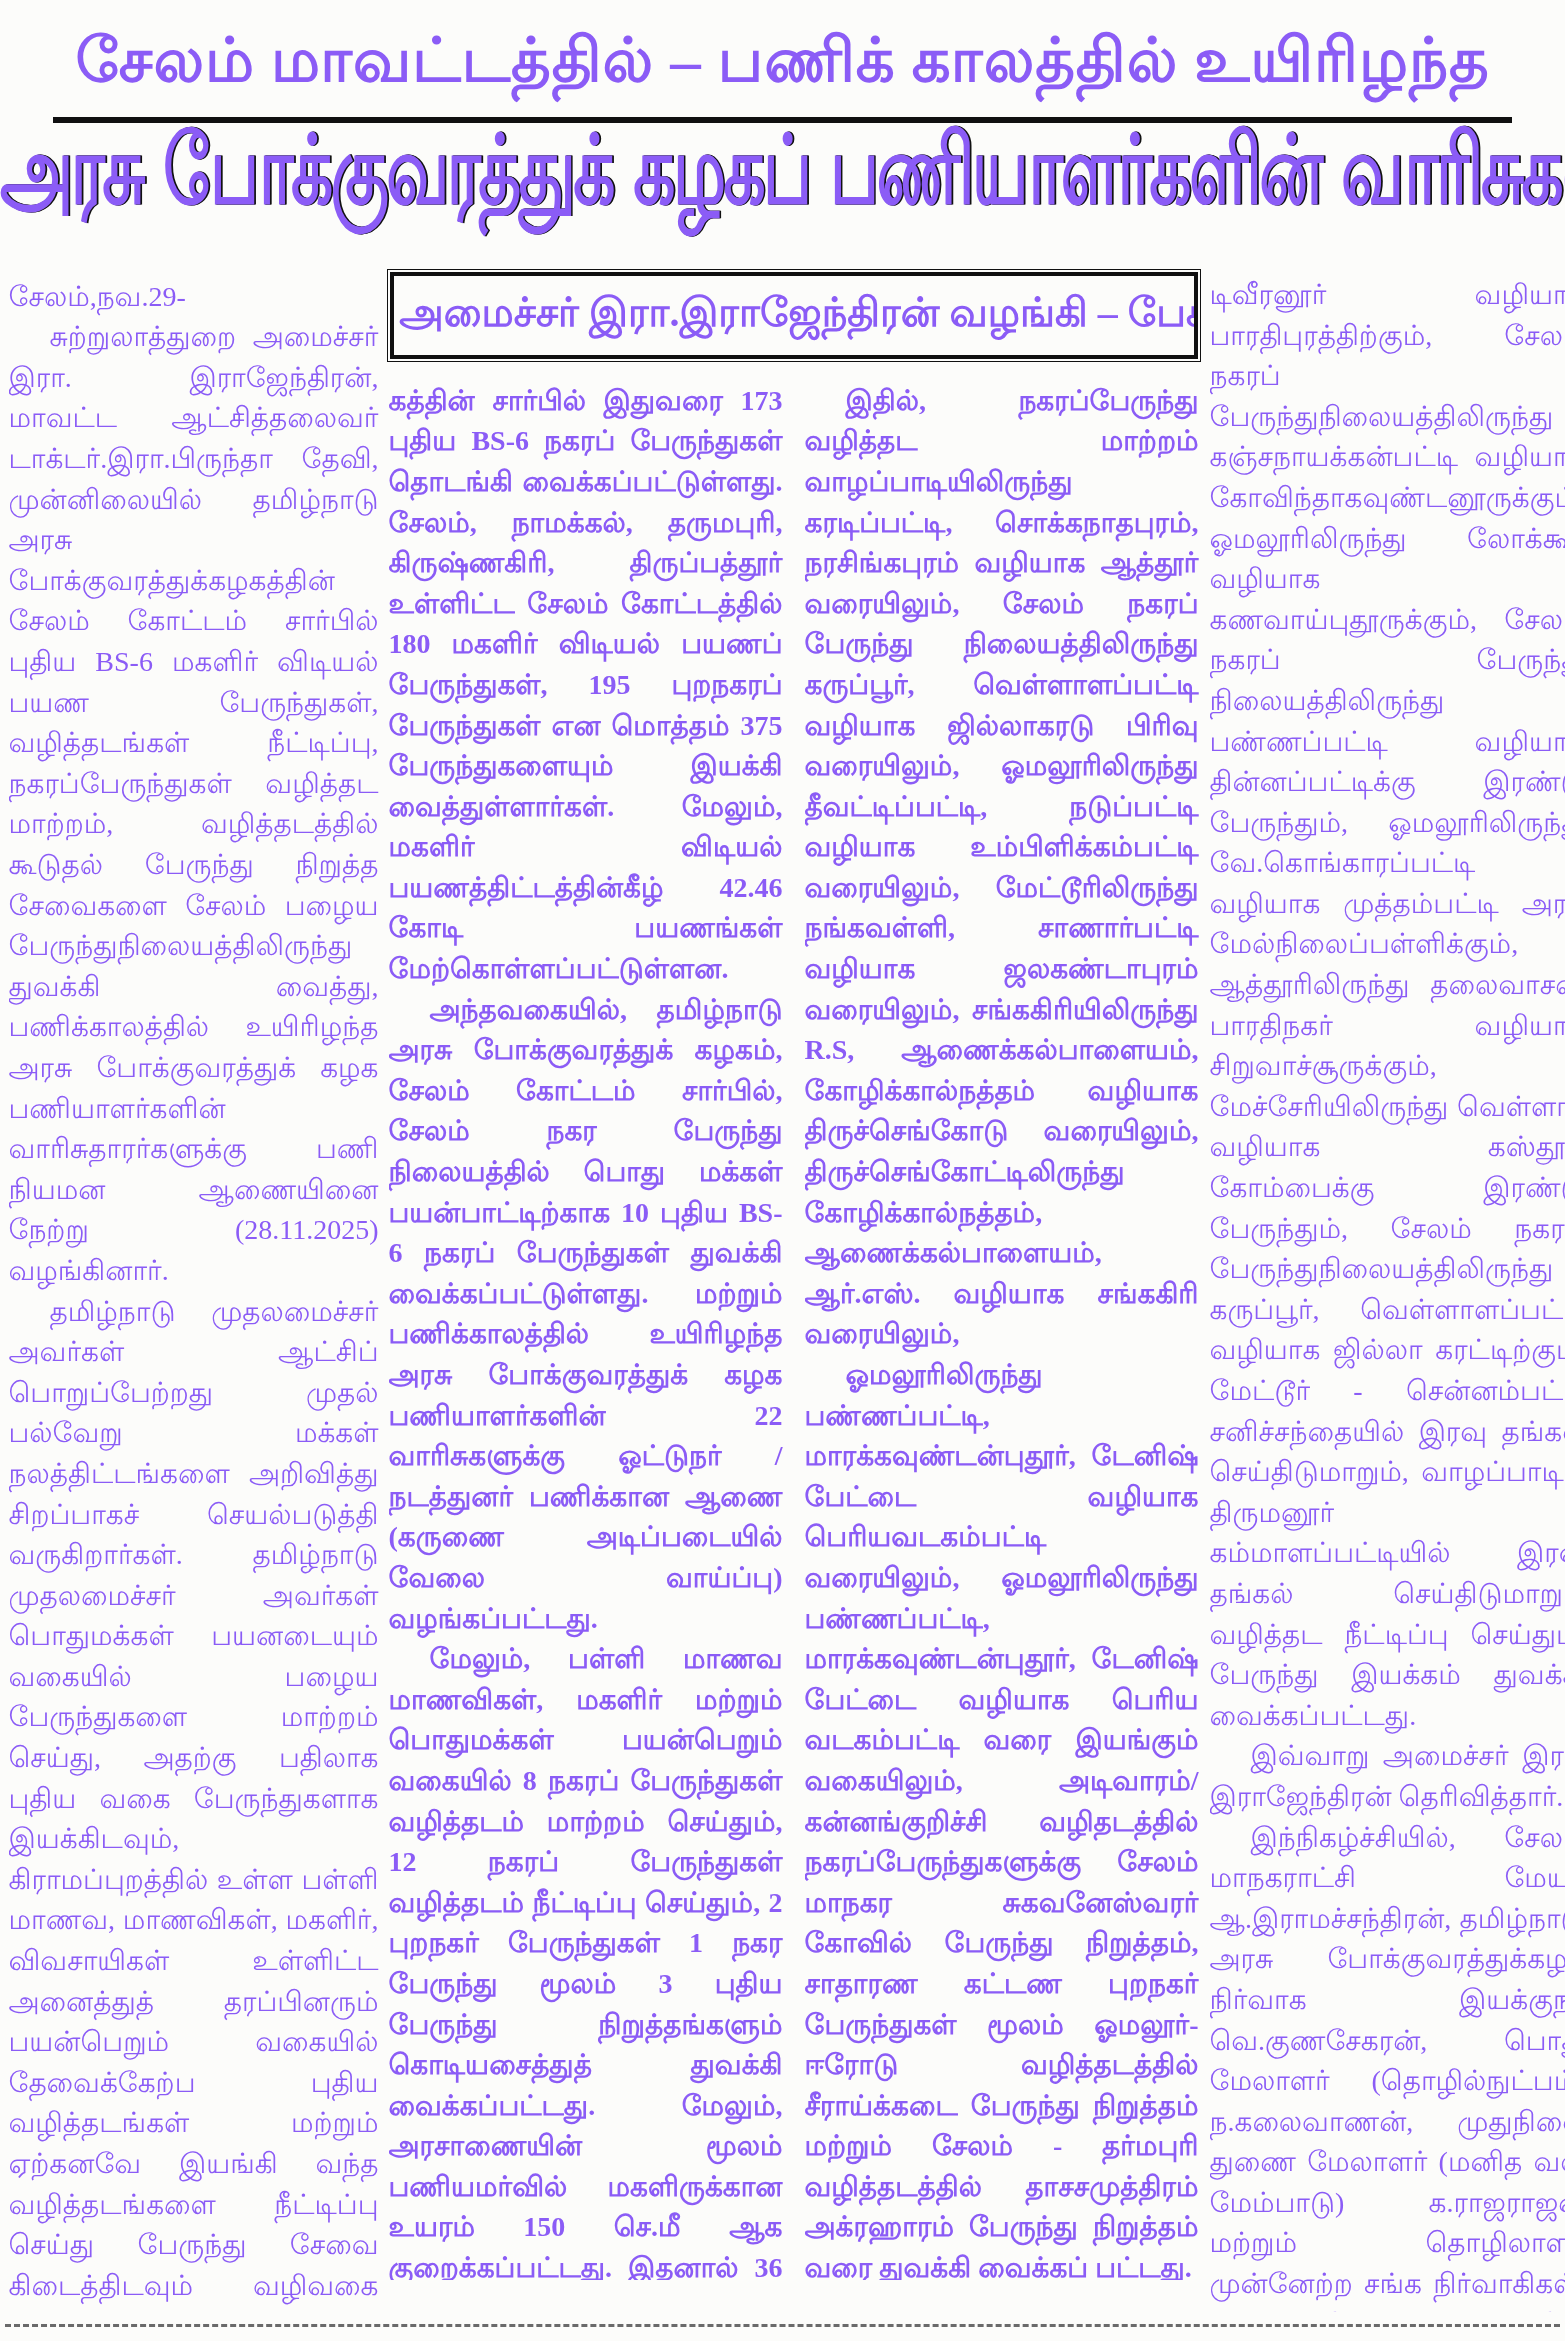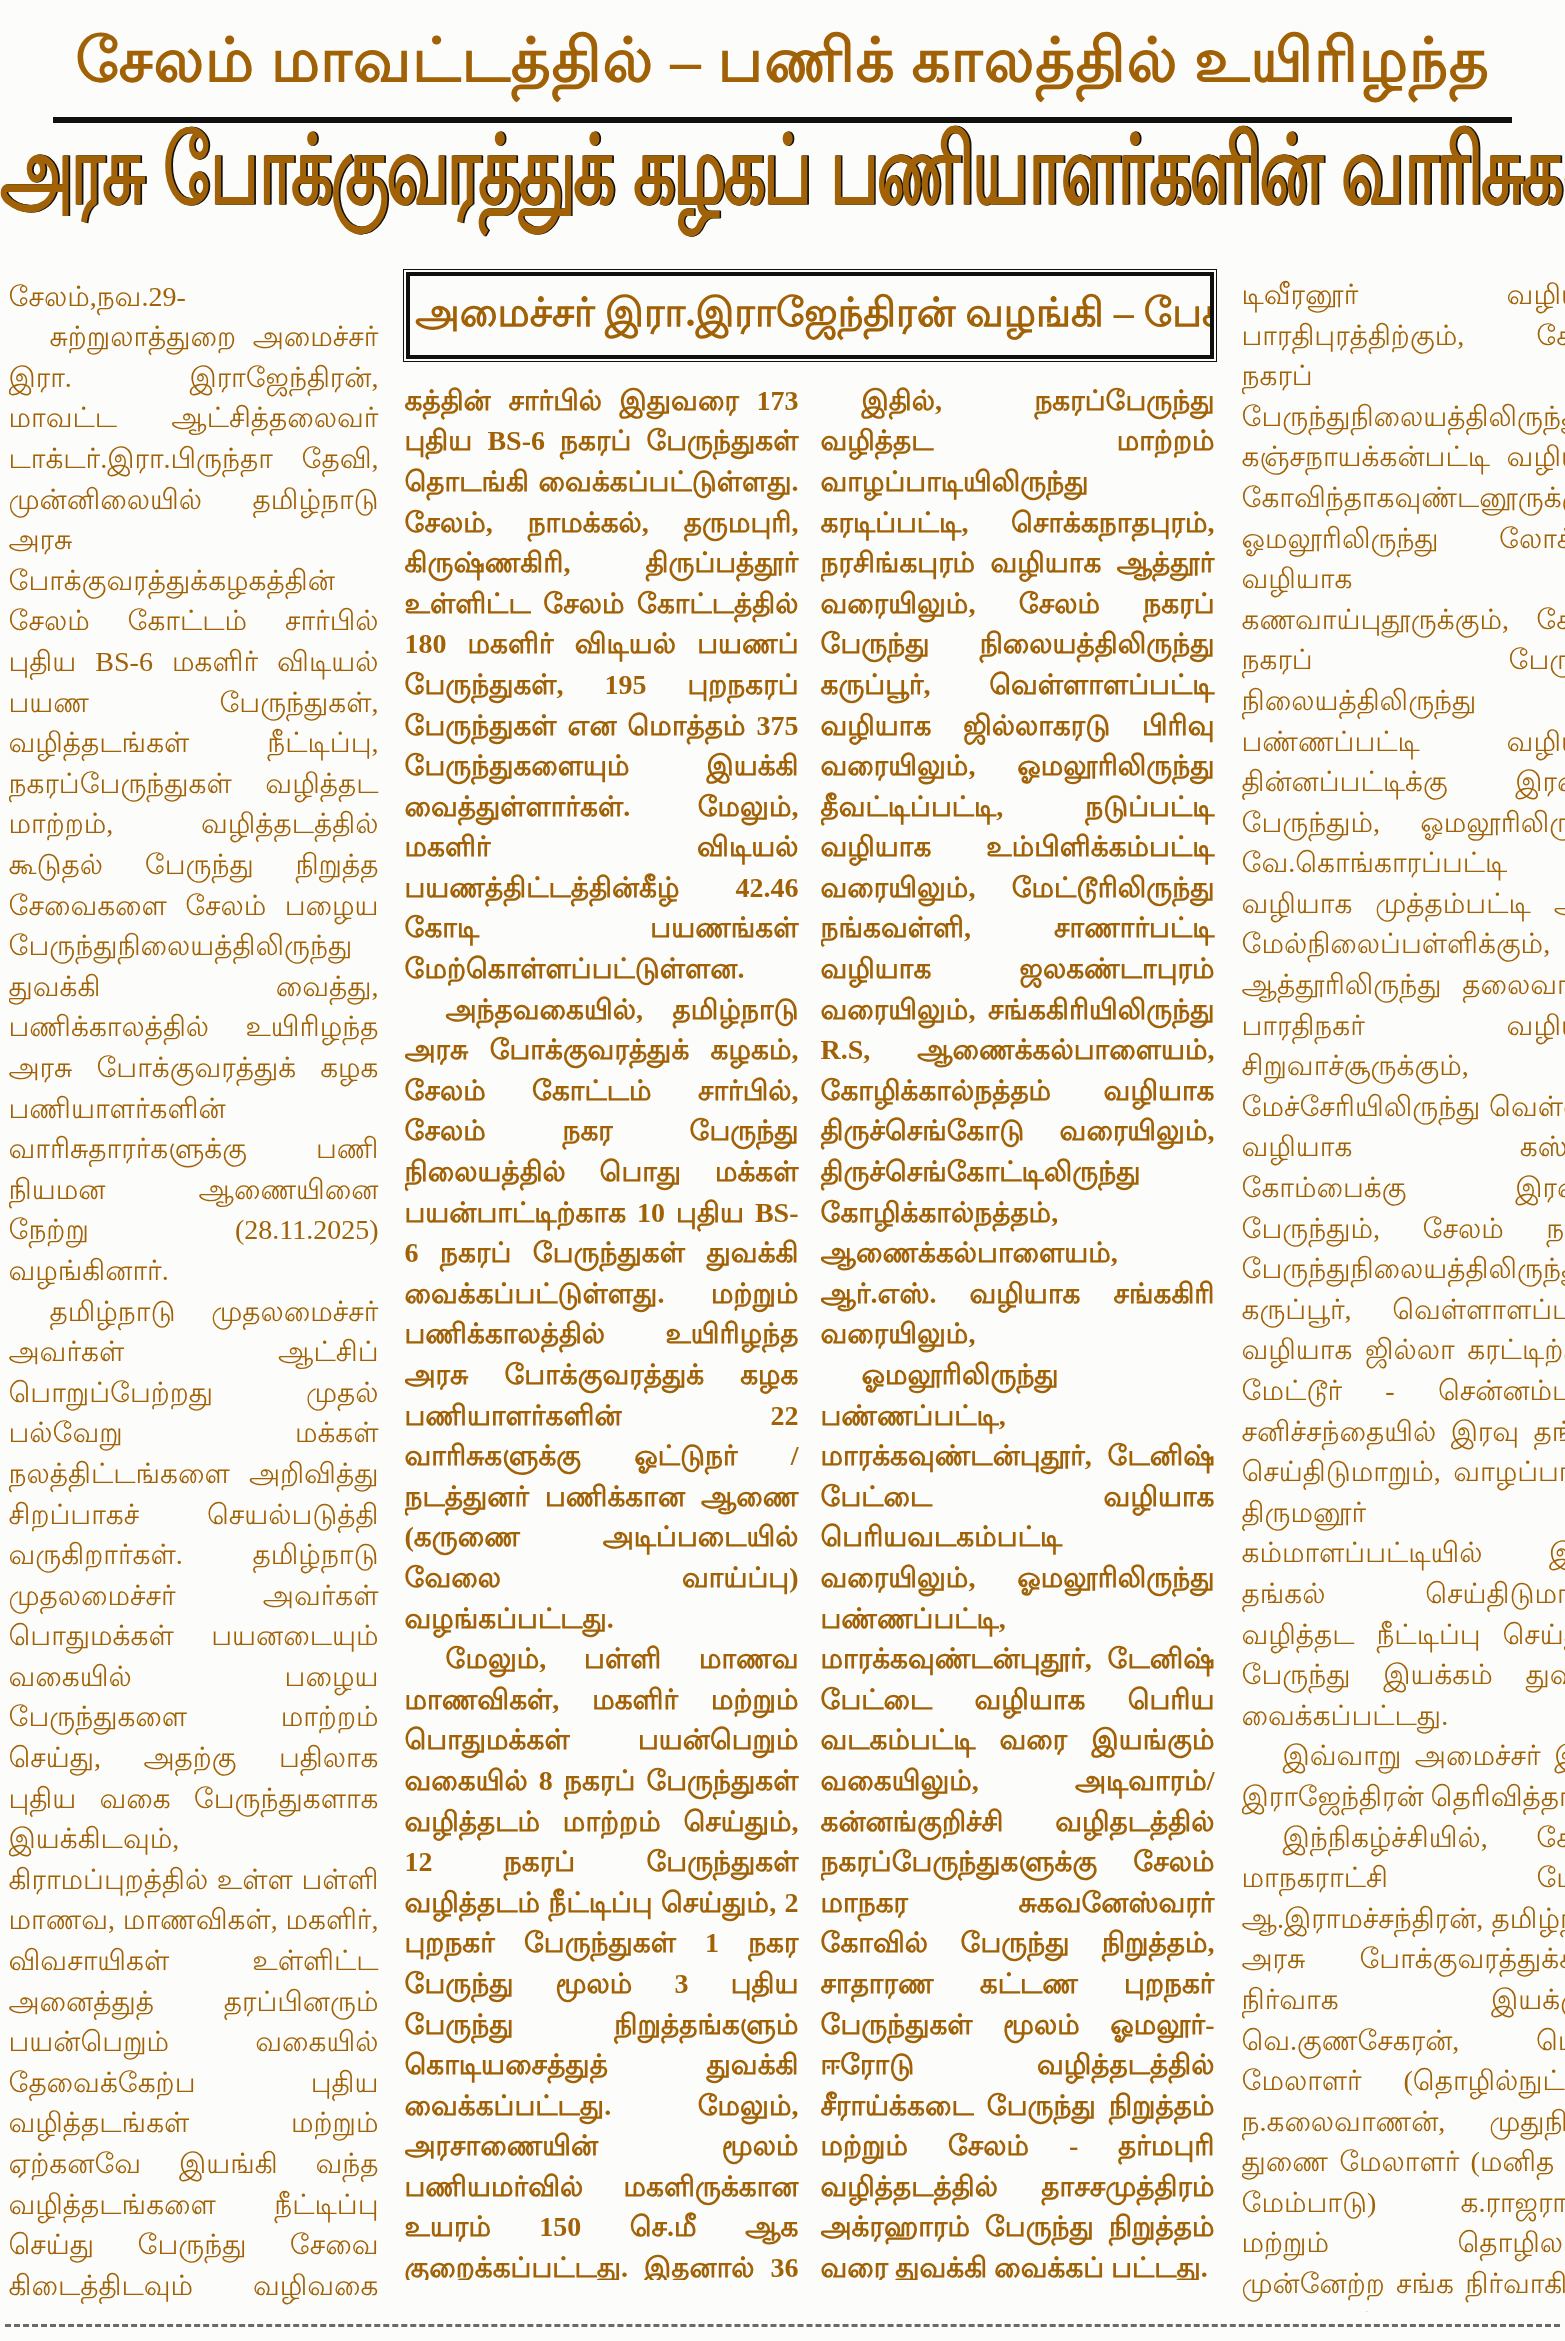--- a/index.html
+++ b/index.html
@@ -1,21 +1,21 @@
 <!DOCTYPE html>
 <html style="font-size:13.6px"><head>
 <meta charset="utf-8">
 <style>
   html,body { margin:0; padding:0; }
   .page {
     position:relative;
     width:1565px;
     height:2342px;
     background:#fcfcfa;
-    color:#a16207;
+    color:#8b5cf6;
     font-family:"Liberation Serif","DejaVu Serif",serif;
     overflow:hidden;
     box-sizing:border-box;
   }
   
   .kicker-wrap { text-align:center; padding-top:25.5px; }
   .kicker {
     display:inline-block;
     font-size:61px;
     font-weight:bold;
@@ -35,21 +35,21 @@
     line-height:1.0;
     transform:scaleY(1.45);
     transform-origin:50% 20%;
     white-space:nowrap;
     text-shadow:0.9px 0 0 #121212, 1.7px 0 0 #121212;
     overflow:hidden;
   }
   
   .body-row {
     display:flex;
-    gap:26px;
+    gap:10px;
     padding:0 8.5px;
     margin-top:5.1px;
     height:2044px;
   }
   .col {
     overflow:hidden;
     font-size:28px;
     line-height:1.45;
   }
   .col p {

